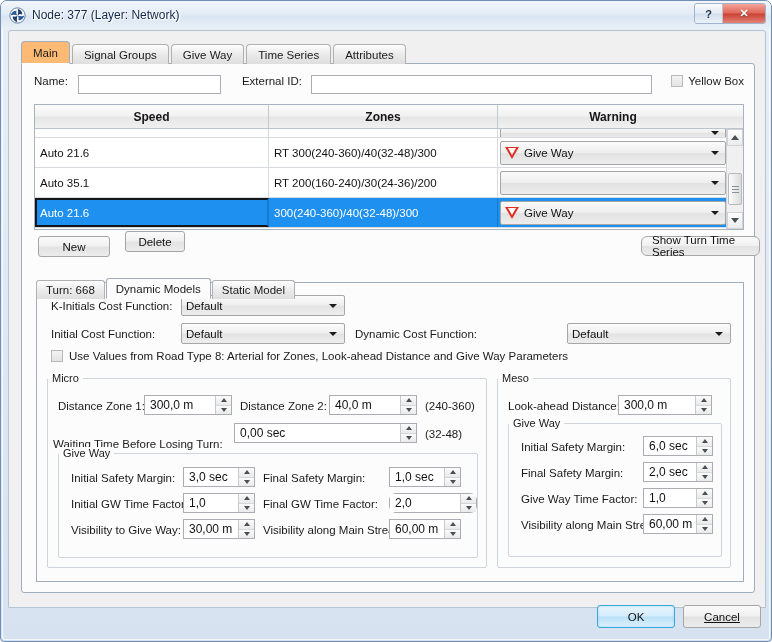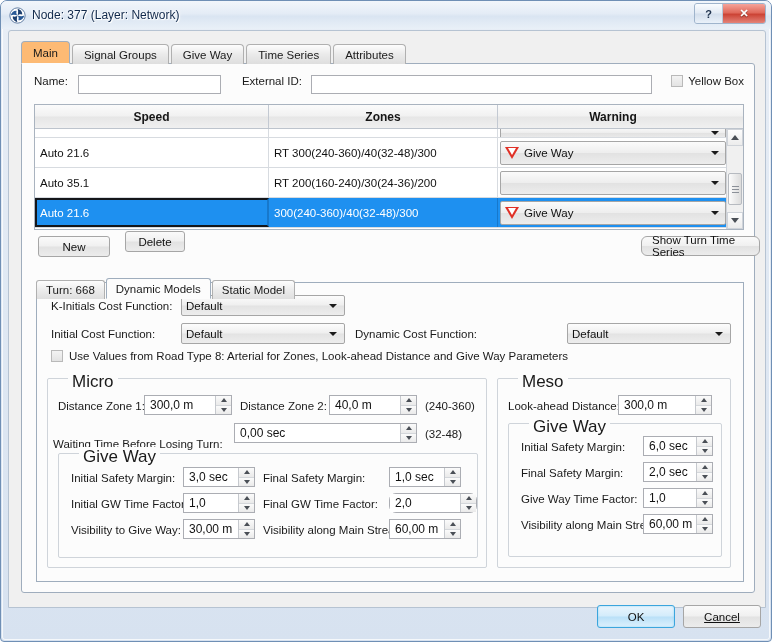--- a/index.html
+++ b/index.html
@@ -347,24 +347,24 @@
   }
 
   
   .groupbox {
     position: absolute;
     border: 1px solid #cfd4da;
     border-radius: 2px;
   }
   .gb-title {
     position: absolute;
-    top: -7px; left: 20px;
+    top: -7px; left: 0;
     background: #fcfcfc;
     padding: 0 4px;
-    font-size: 17px;
+    font-size: 11px;
     color: #1a1a1a;
   }
 
   
   .spin {
     position: absolute;
     height: 20px;
     display: flex;
     border: 1px solid #abadb3;
     background: #ffffff;

